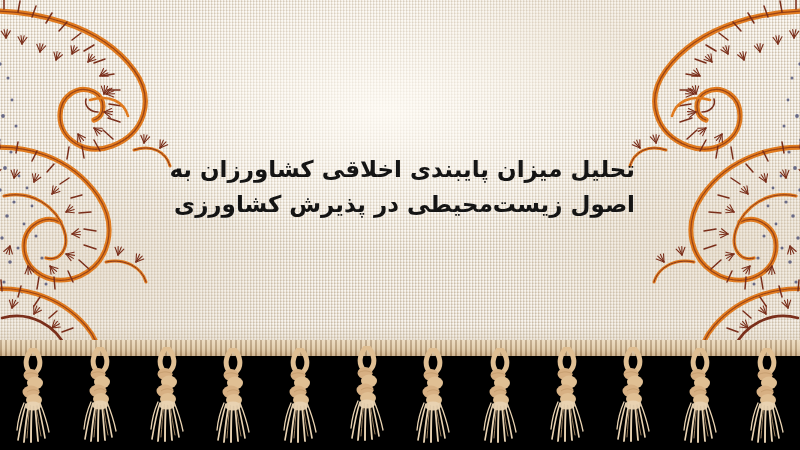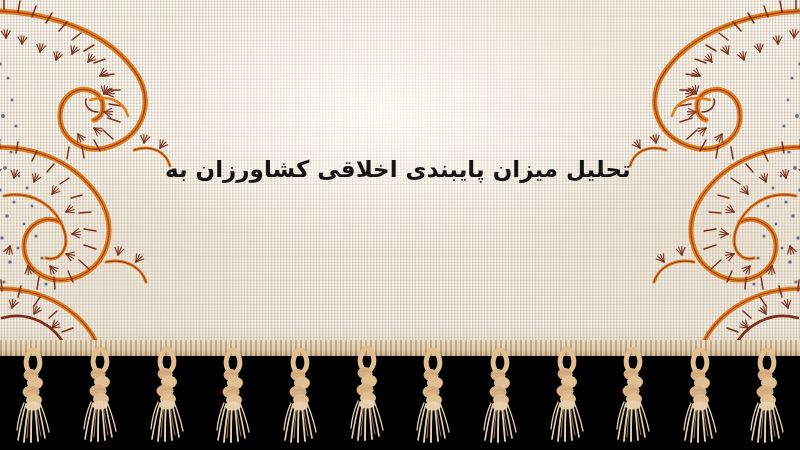--- a/index.html
+++ b/index.html
@@ -61,21 +61,21 @@
   .emb.left  { left:-6px; }
   .emb.right { right:-6px; transform:scaleX(-1); }
   .emb svg { display:block; width:100%; height:100%; }
 
   
   .title-block {
     position:absolute;
     left:50%; top:152px;
     transform:translateX(-50%);
     width:470px;
-    text-align:left;
+    text-align:right;
     direction:rtl;
     z-index:6;
   }
   .title-line {
     display:block;
     font-family:"DejaVu Sans", sans-serif;
     font-weight:bold;
     font-size:23px;
     line-height:35px;
     color:#141414;
@@ -437,20 +437,21 @@
         <use href="#fan2" transform="translate(124,255) rotate(12)"></use>
         <use href="#fan2" transform="translate(142,262) rotate(36)"></use>
         <path d="M96,100 C116,94 130,102 134,116" fill="none" stroke="#e07a1e" stroke-width="2.6" stroke-linecap="round"></path>
         <use href="#fan2" transform="translate(110,94) rotate(14)"></use>
       </g>
     </svg>
   </div>
 
   <div class="title-block">
     <span class="title-line">تحلیل میزان پایبندی اخلاقی کشاورزان به</span>
+    <span class="title-line">اصول زیست‌محیطی در پذیرش کشاورزی</span>
   </div>
 
   <div class="fringe-area">
     <div class="hem"></div>
     <div id="tassels">
         <div class="tassel" style="left: 16.3333px; top: 8.4px;">
           <svg viewBox="0 0 34 96" aria-hidden="true">
             <path d="M17,0 C9,8 8,18 14,24" fill="none" stroke="#e0bf93" stroke-width="5" stroke-linecap="round"></path>
             <path d="M17,0 C25,8 26,18 20,24" fill="none" stroke="#e0bf93" stroke-width="5" stroke-linecap="round"></path>
             <ellipse cx="15" cy="27" rx="7.5" ry="6" fill="#d7b083"></ellipse>

